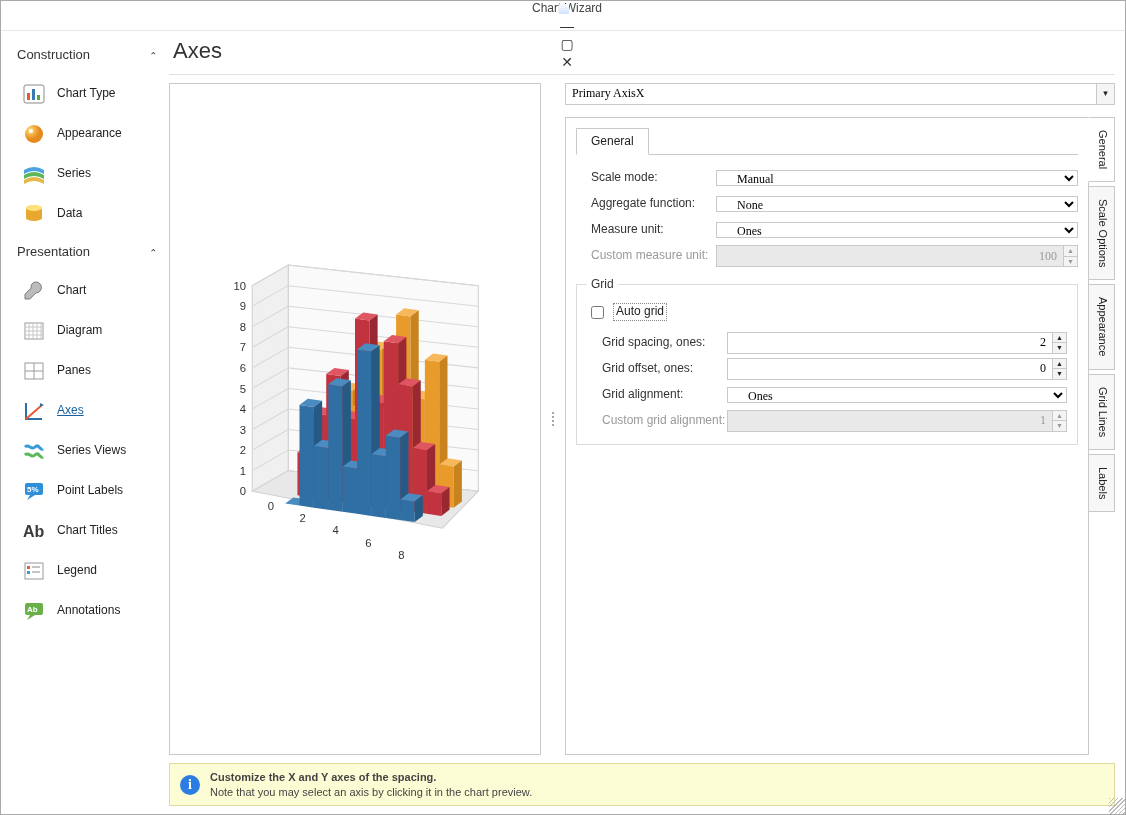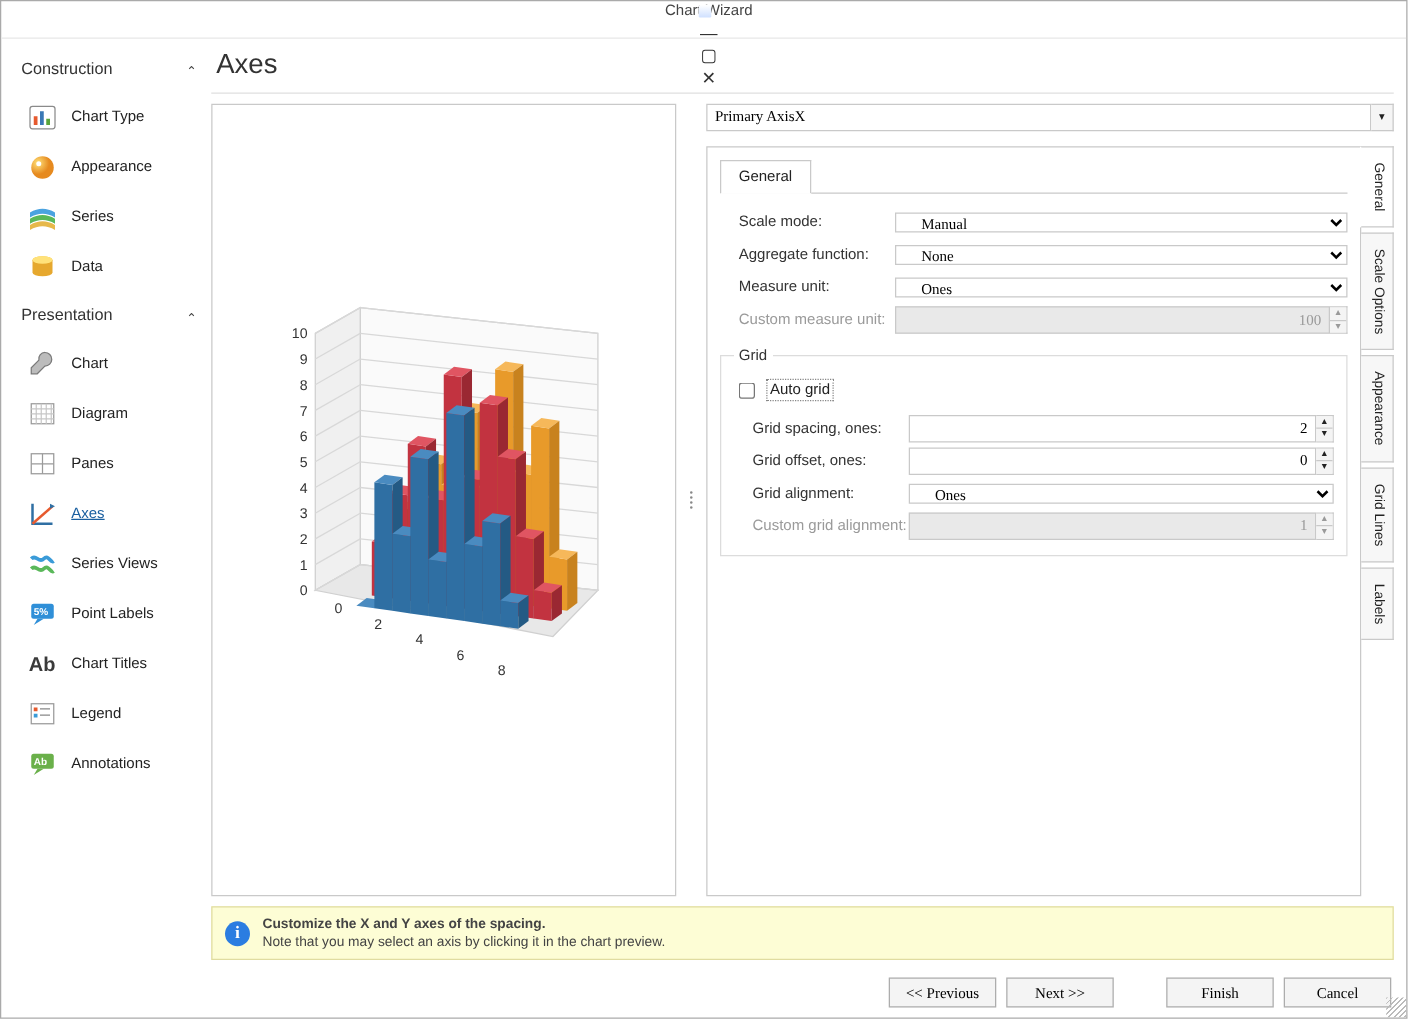--- a/index.html
+++ b/index.html
@@ -515,23 +515,16 @@
     </div>
 
     <div class="hint">
       <div class="ico">i</div>
       <div>
         <div><b>Customize the X and Y axes of the spacing.</b></div>
         <div>Note that you may select an axis by clicking it in the chart preview.</div>
       </div>
     </div>
 
-    <div class="btnbar">
-      <button class="btn">&lt;&lt; Previous</button>
-      <button class="btn">Next &gt;&gt;</button>
-      <div style="width:26px"></div>
-      <button class="btn">Finish</button>
-      <button class="btn">Cancel</button>
-    </div>
 
     <div class="resize"></div>
   </div>
 </div>
 
 </body></html>

